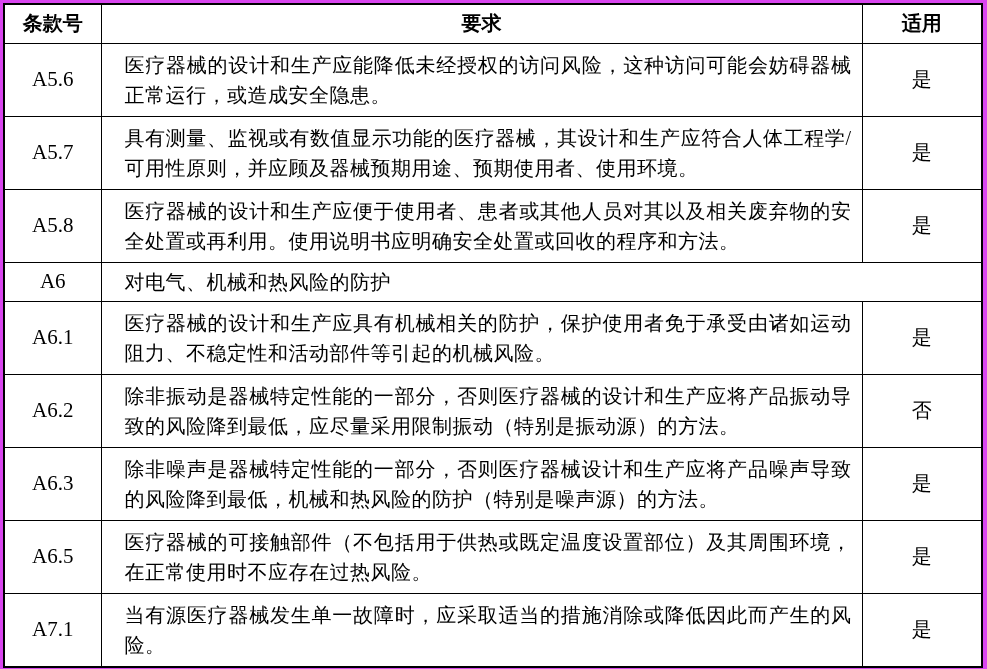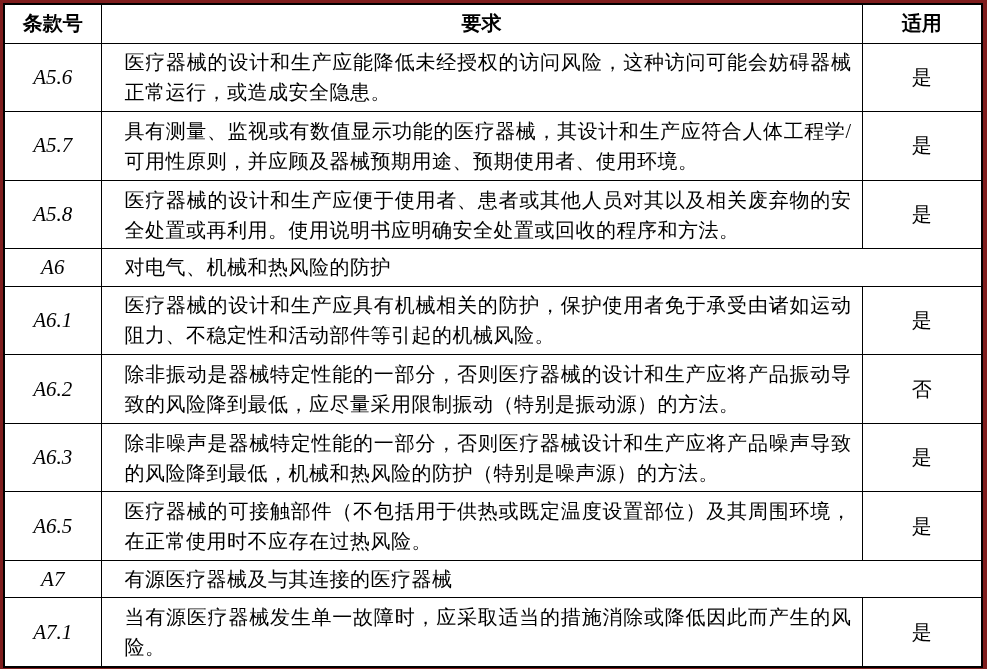--- a/index.html
+++ b/index.html
@@ -4,21 +4,21 @@
 <style>
   html, body {
     margin: 0;
     padding: 0;
     background: #ffffff;
   }
   .page {
     position: relative;
     width: 987px;
     height: 669px;
-    background: #7f1d1d;
+    background: #d946ef;
     box-sizing: border-box;
     padding: 3px 4px 1px 3px;
     font-family: "Liberation Serif", "DejaVu Serif", serif;
     color: #000000;
   }
   table.req-table {
     width: 980px;
     height: 665px;
     border-collapse: collapse;
     table-layout: fixed;
@@ -46,21 +46,20 @@
     font-weight: bold;
     font-size: 20px;
     text-align: center;
     padding: 0;
   }
   td.clause {
     text-align: center;
     font-size: 21px;
     font-family: "Liberation Serif", "DejaVu Serif", serif;
     padding: 0;
-    font-style: italic;
   }
   td.requirement {
     text-align: justify;
     font-size: 20px;
     line-height: 30px;
     padding: 1px 10px 1px 23px;
     letter-spacing: 0.5px;
   }
   td.applicable {
     text-align: center;
@@ -118,24 +117,20 @@
         <tr class="req-row">
           <td class="clause">A6.3</td>
           <td class="requirement">除非噪声是器械特定性能的一部分，否则医疗器械设计和生产应将产品噪声导致的风险降到最低，机械和热风险的防护（特别是噪声源）的方法。</td>
           <td class="applicable">是</td>
         </tr>
         <tr class="req-row">
           <td class="clause">A6.5</td>
           <td class="requirement">医疗器械的可接触部件（不包括用于供热或既定温度设置部位）及其周围环境，在正常使用时不应存在过热风险。</td>
           <td class="applicable">是</td>
         </tr>
-        <tr class="section-row">
-          <td class="clause">A7</td>
-          <td class="requirement" colspan="2">有源医疗器械及与其连接的医疗器械</td>
-        </tr>
         <tr class="req-row">
           <td class="clause">A7.1</td>
           <td class="requirement">当有源医疗器械发生单一故障时，应采取适当的措施消除或降低因此而产生的风险。</td>
           <td class="applicable">是</td>
         </tr>
       </tbody>
   </table>
 </div>
 
 </body></html>

